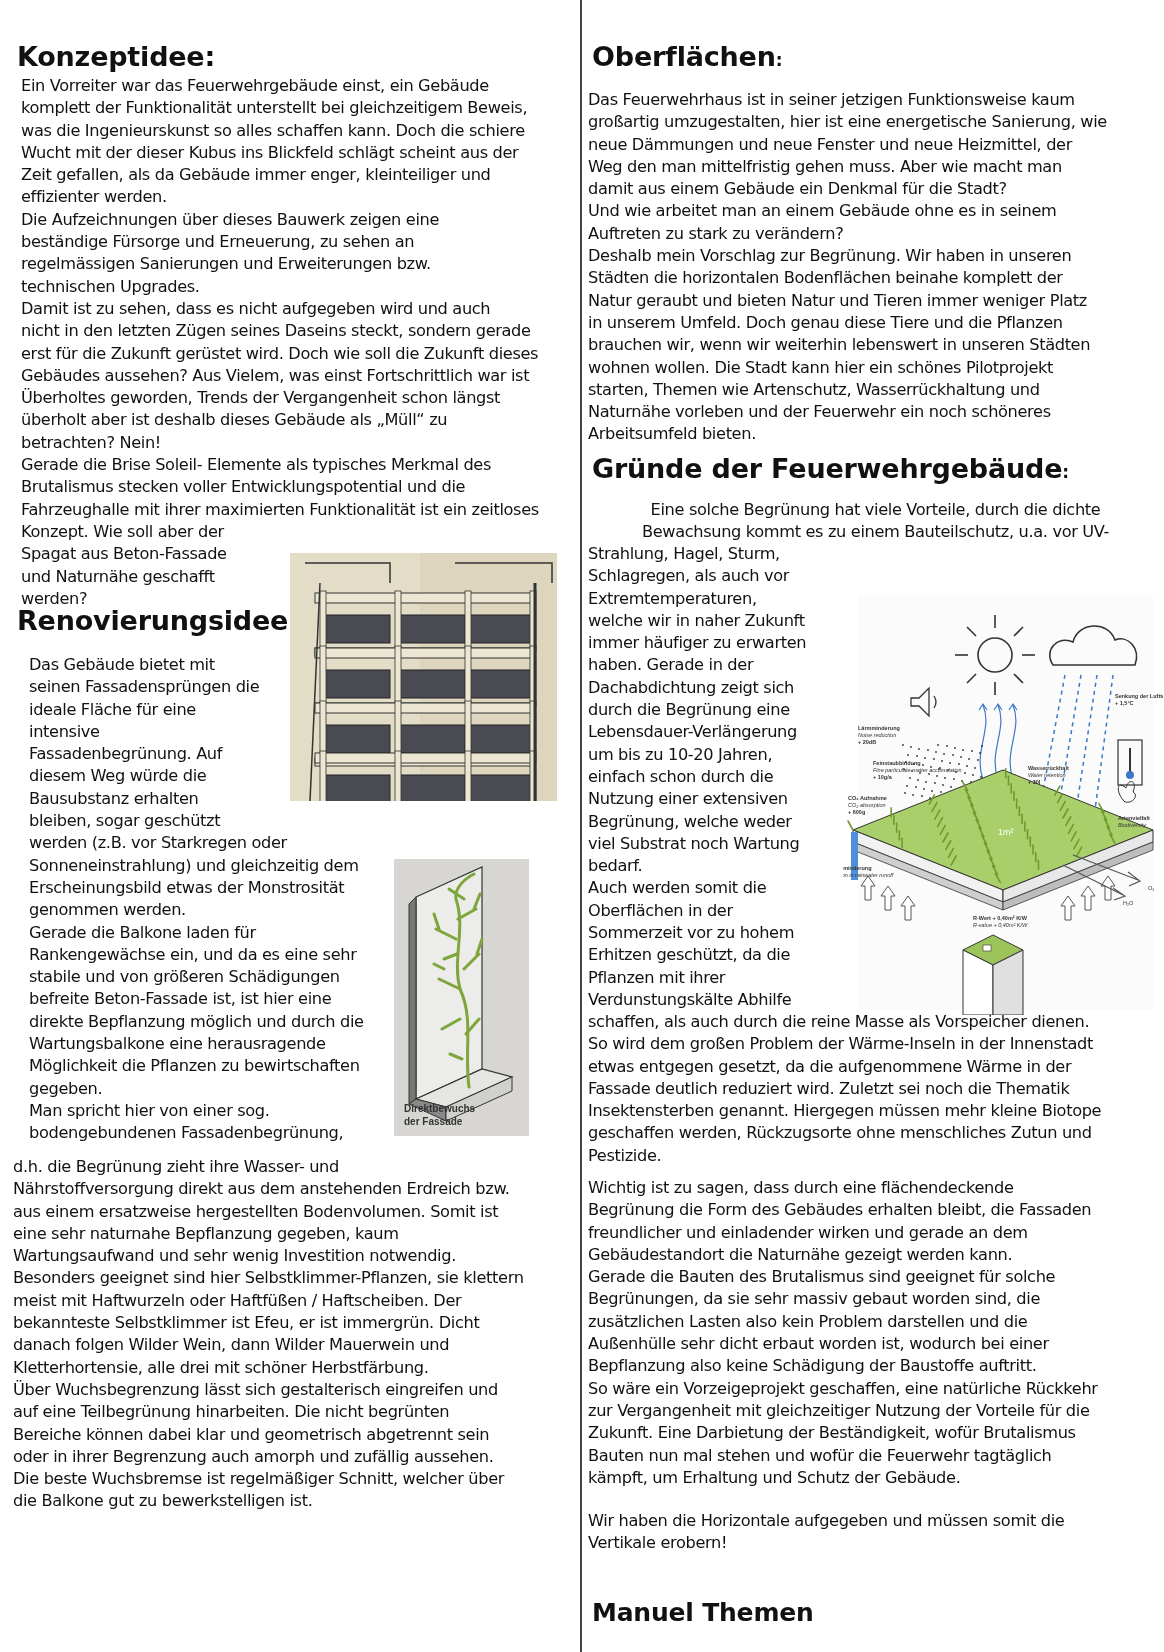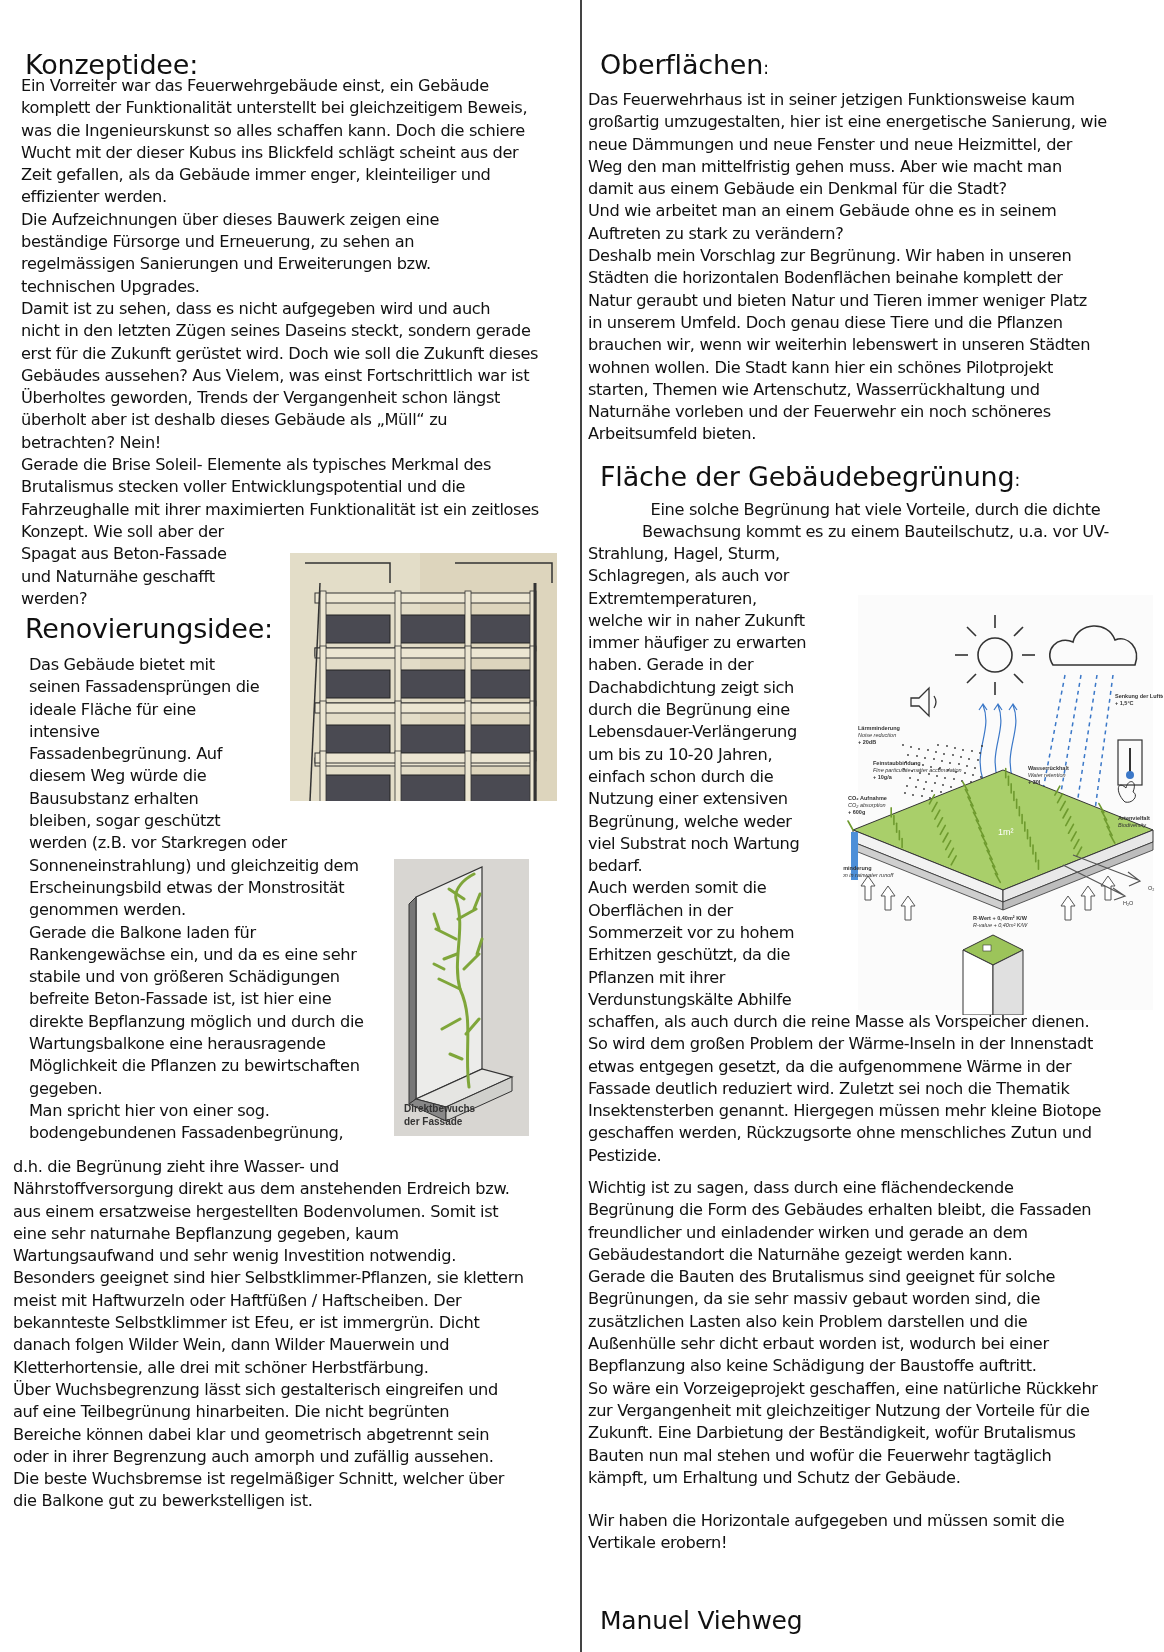--- a/index.html
+++ b/index.html
@@ -2,21 +2,21 @@
 <html><head>
 <meta charset="utf-8">
 <style>
   html, body { margin:0; padding:0; background:#fff; }
   body { width:1164px; height:1652px; position:relative; overflow:hidden;
          font-family:"DejaVu Sans", sans-serif; color:#111; }
   .divider { position:absolute; left:580px; top:0; width:2px; height:1652px; background:#444; }
   .col { position:absolute; top:0; }
   .col-left { left:13px; width:562px; }
   .col-right { left:588px; width:572px; }
-  h2 { font-weight:normal; font-size:27px; margin:12px; line-height:34px; letter-spacing:-0.2px; }
+  h2 { font-weight:bold; font-size:27px; margin:4px; line-height:34px; letter-spacing:-0.2px; }
   h2 .colon-small { font-size:17px; }
   p { margin:0; font-size:16.2px; line-height:22.3px; letter-spacing:-0.35px; white-space:pre-wrap; }
   .abs { position:absolute; }
   .fig { position:absolute; }
   .signature { font-size:25px; }
 </style>
 </head>
 <body>
 
 <div class="divider"></div>
@@ -167,21 +167,21 @@
 Deshalb mein Vorschlag zur Begrünung. Wir haben in unseren
 Städten die horizontalen Bodenflächen beinahe komplett der
 Natur geraubt und bieten Natur und Tieren immer weniger Platz
 in unserem Umfeld. Doch genau diese Tiere und die Pflanzen
 brauchen wir, wenn wir weiterhin lebenswert in unseren Städten
 wohnen wollen. Die Stadt kann hier ein schönes Pilotprojekt
 starten, Themen wie Artenschutz, Wasserrückhaltung und
 Naturnähe vorleben und der Feuerwehr ein noch schöneres
 Arbeitsumfeld bieten.</p>
 
-  <h2 class="abs" style="left:0;top:448px;"><span>Fläche der Gebäudebegrünung</span><span class="colon-small">:</span></h2>
+  <h2 class="abs" style="left:0;top:448px;"><span>Gründe der Feuerwehrgebäude</span><span class="colon-small">:</span></h2>
   <p class="abs" style="left:0;top:499px;width:575px;text-align:center;">Eine solche Begrünung hat viele Vorteile, durch die dichte
 Bewachsung kommt es zu einem Bauteilschutz, u.a. vor UV-</p>
   <p class="abs" style="left:0;top:543px;width:250px;">Strahlung, Hagel, Sturm,
 Schlagregen, als auch vor
 Extremtemperaturen,
 welche wir in naher Zukunft
 immer häufiger zu erwarten
 haben. Gerade in der
 Dachabdichtung zeigt sich
 durch die Begrünung eine
@@ -214,21 +214,21 @@
 zusätzlichen Lasten also kein Problem darstellen und die
 Außenhülle sehr dicht erbaut worden ist, wodurch bei einer
 Bepflanzung also keine Schädigung der Baustoffe auftritt.
 So wäre ein Vorzeigeprojekt geschaffen, eine natürliche Rückkehr
 zur Vergangenheit mit gleichzeitiger Nutzung der Vorteile für die
 Zukunft. Eine Darbietung der Beständigkeit, wofür Brutalismus
 Bauten nun mal stehen und wofür die Feuerwehr tagtäglich
 kämpft, um Erhaltung und Schutz der Gebäude.</p>
   <p class="abs" style="left:0;top:1510px;width:575px;">Wir haben die Horizontale aufgegeben und müssen somit die
 Vertikale erobern!</p>
-  <h2 class="abs signature" style="left:0;top:1592px;">Manuel Viehweg</h2>
+  <h2 class="abs signature" style="left:0;top:1592px;">Manuel Themen</h2>
 </div>
 
 <div class="fig" style="left:843px;top:580px;width:320px;height:435px;">
   <svg width="320" height="435" viewBox="0 0 320 435" font-family="Liberation Sans, sans-serif">
     <rect x="15" y="15" width="295" height="415" fill="#fbfbfb"></rect>
 
     <g stroke="#333" stroke-width="1.6" fill="none">
       <circle cx="152" cy="75" r="17"></circle>
       <line x1="152" y1="35" x2="152" y2="48"></line>
         <line x1="152" y1="102" x2="152" y2="115"></line>

